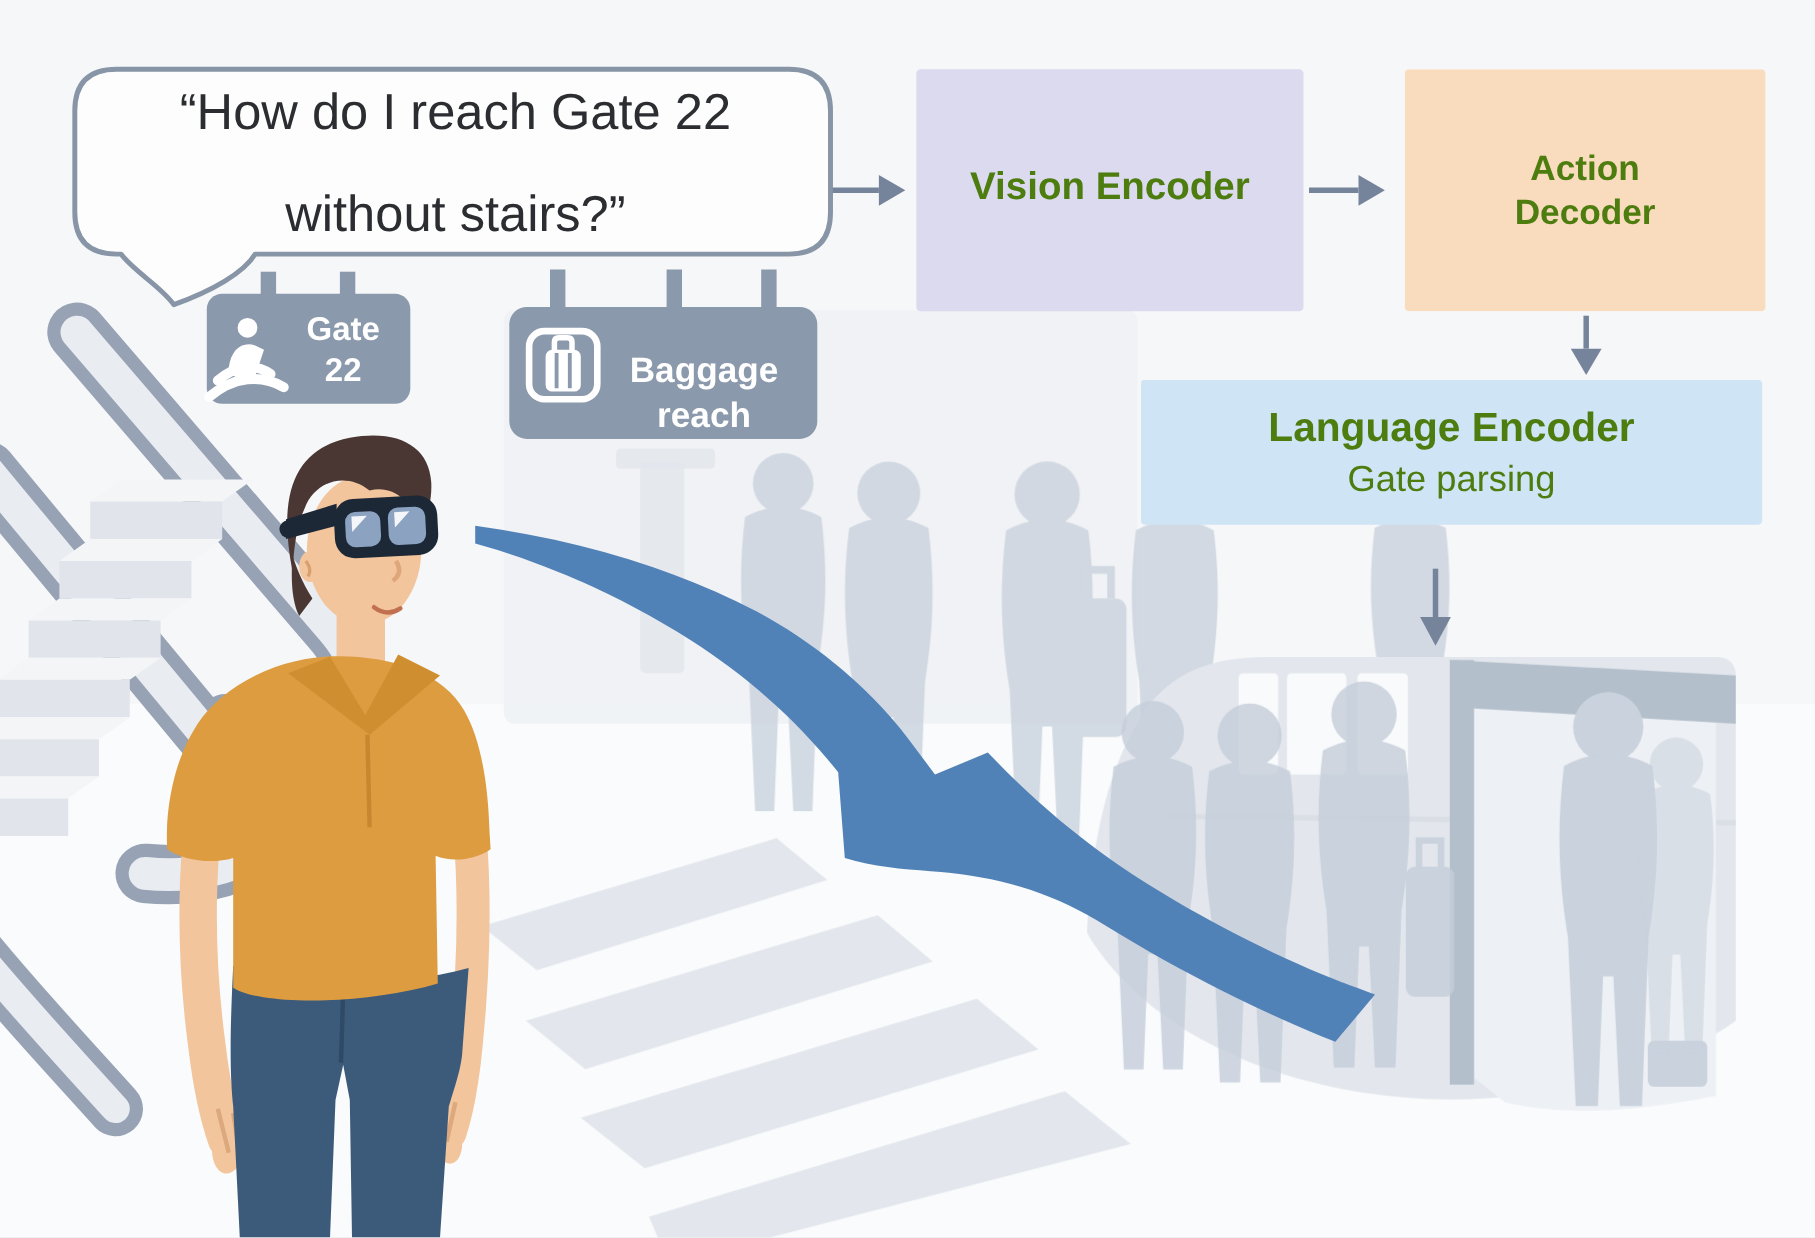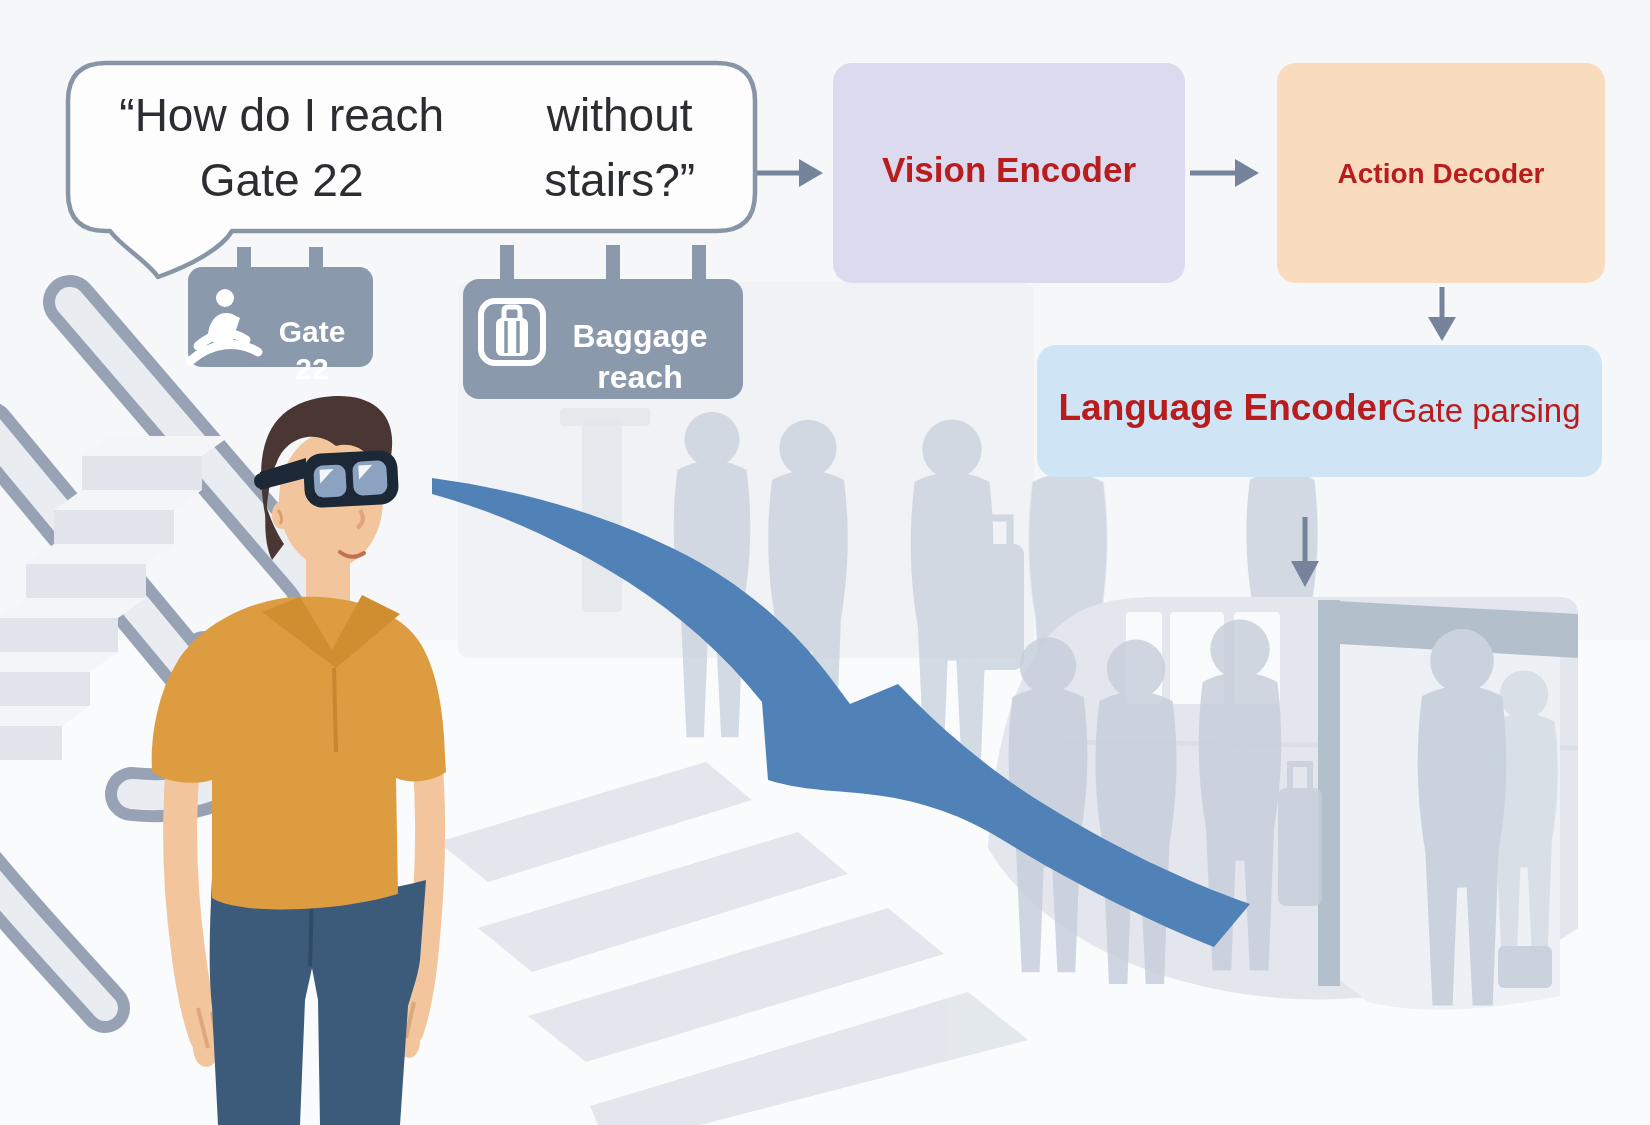--- a/index.html
+++ b/index.html
@@ -4,35 +4,35 @@
 <style>
   html,body{margin:0;padding:0;background:#e9ebee;}
   #canvas{
     position:relative;width:1650px;height:1125px;margin:0 auto;
     background:#f6f7f9;overflow:hidden;
     font-family:"Liberation Sans", sans-serif;
   }
   #scene{position:absolute;left:0;top:0;width:1650px;height:1125px;}
   .overlay{position:absolute;display:flex;align-items:center;justify-content:center;text-align:center;}
   
-  .bubble-text{left:90px;top:78px;width:648px;height:140px;
+  .bubble-text{left:90px;top:78px;width:648px;height:140px;flex-direction:column;
     font-size:46px;color:#2b2d30;line-height:1.42;font-weight:400;gap:28px;}
   
   .sign-text{color:#ffffff;font-weight:700;flex-direction:column;}
-  .gate-text{left:256px;top:281px;width:112px;height:74px;font-size:30px;line-height:37px;margin-top:32px;}
+  .gate-text{left:256px;top:281px;width:112px;height:74px;font-size:30px;line-height:37px;}
   .baggage-text{left:545px;top:311px;width:190px;height:92px;font-size:32px;line-height:41px;}
   
-  .pipe-box{border-radius:19px;flex-direction:row;color:#b91c1c;}
+  .pipe-box{border-radius:4px;flex-direction:column;color:#4d7c0f;}
   .vision-box{left:833px;top:63px;width:352px;height:220px;background:#dcdaef;}
   .action-box{left:1277px;top:63px;width:328px;height:220px;background:#f8dcbd;}
   .language-box{left:1037px;top:345px;width:565px;height:132px;background:#cfe4f5;}
   .pipe-title{font-weight:700;}
   .vision-box .pipe-title{font-size:35px;margin-bottom:6px;}
   .vision-box .pipe-sub{font-size:32px;line-height:1.3;width:250px;}
-  .action-box .pipe-title{font-size:28px;line-height:1.25;width:230px;}
+  .action-box .pipe-title{font-size:32px;line-height:1.25;width:230px;}
   .language-box .pipe-title{font-size:37px;margin-bottom:6px;}
   .language-box .pipe-sub{font-size:33px;}
 </style>
 </head>
 <body>
 
 <div id="canvas">
 
 <svg id="scene" viewBox="0 0 1650 1125" xmlns="http://www.w3.org/2000/svg">
 

